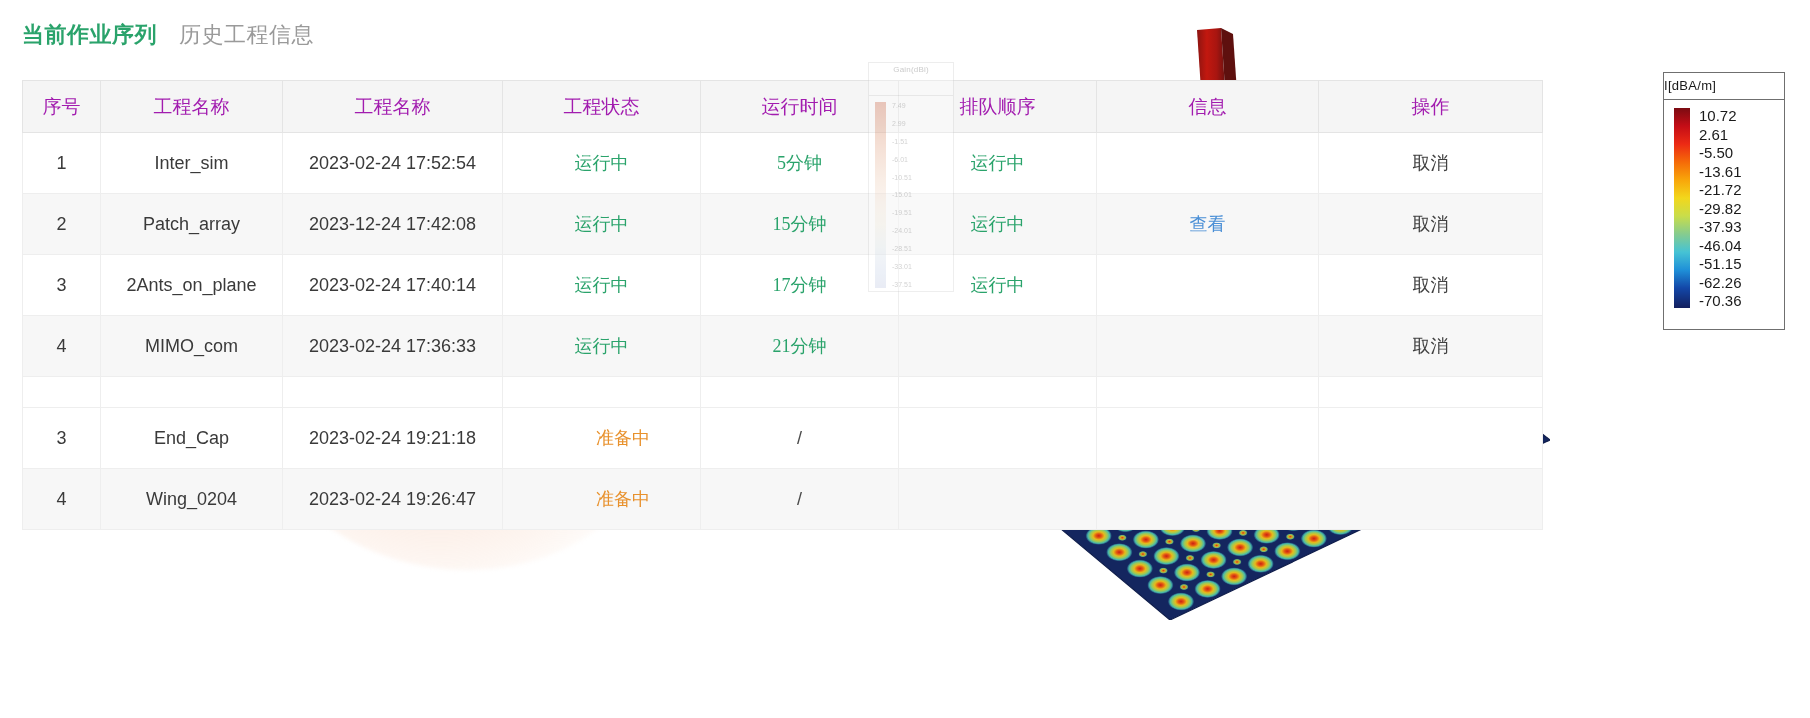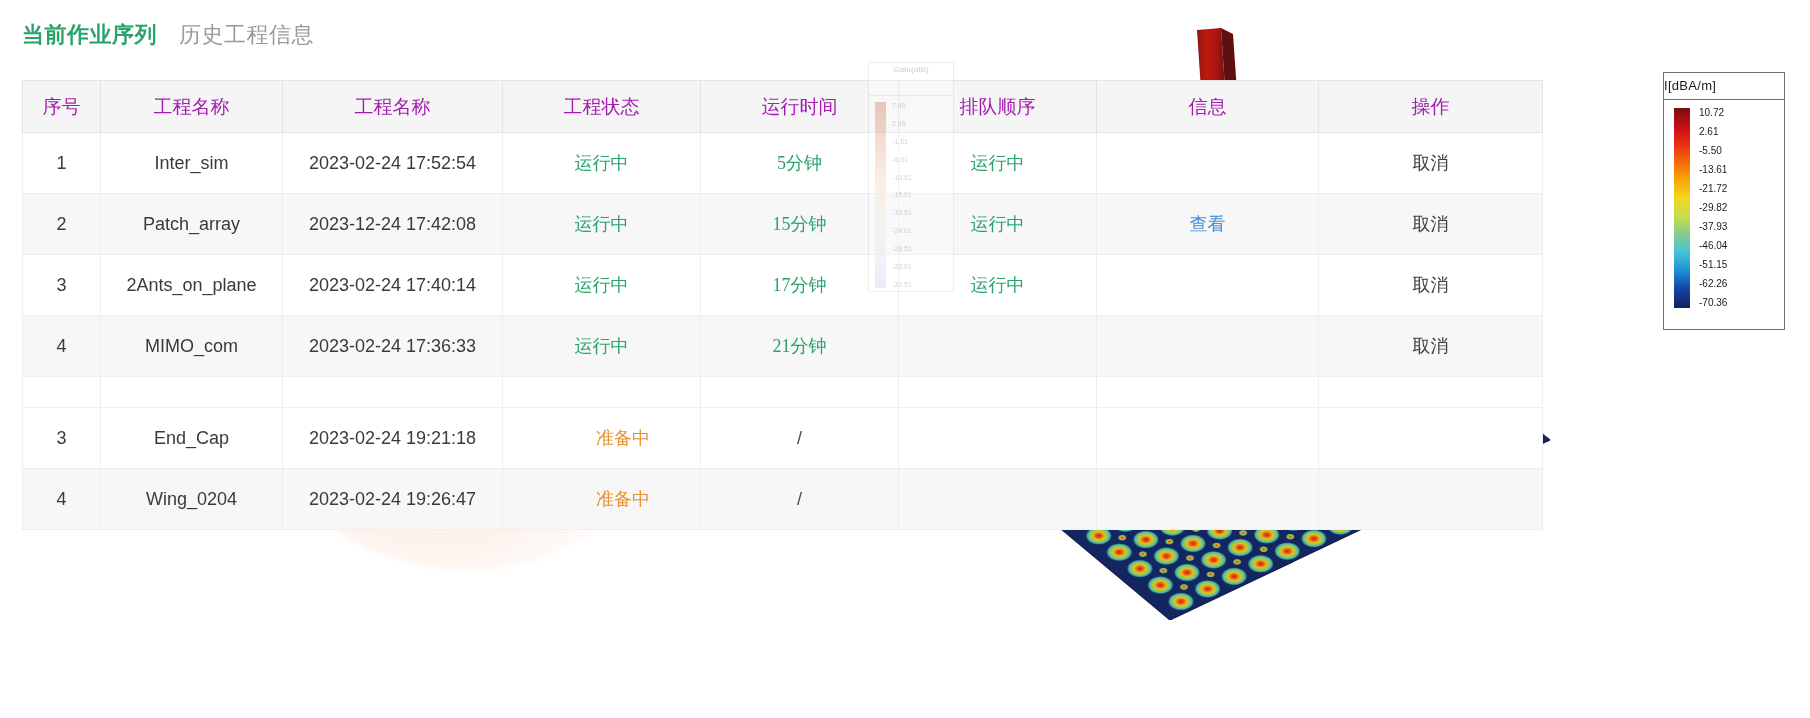--- a/index.html
+++ b/index.html
@@ -182,21 +182,21 @@
       #46c3d4 72%,
       #1f90d8 81%,
       #1347a8 90%,
       #131f5e 100%);
   }
   .ibar-ticks {
     display: flex;
     flex-direction: column;
     justify-content: space-between;
     margin-left: 9px;
-    font-size: 10px;
+    font-size: 15px;
     color: #1a1a1a;
     line-height: 1;
   }
 
   
   .table-wrap {
     position: absolute;
     left: 22px;
     top: 80px;
     width: 1520px;

